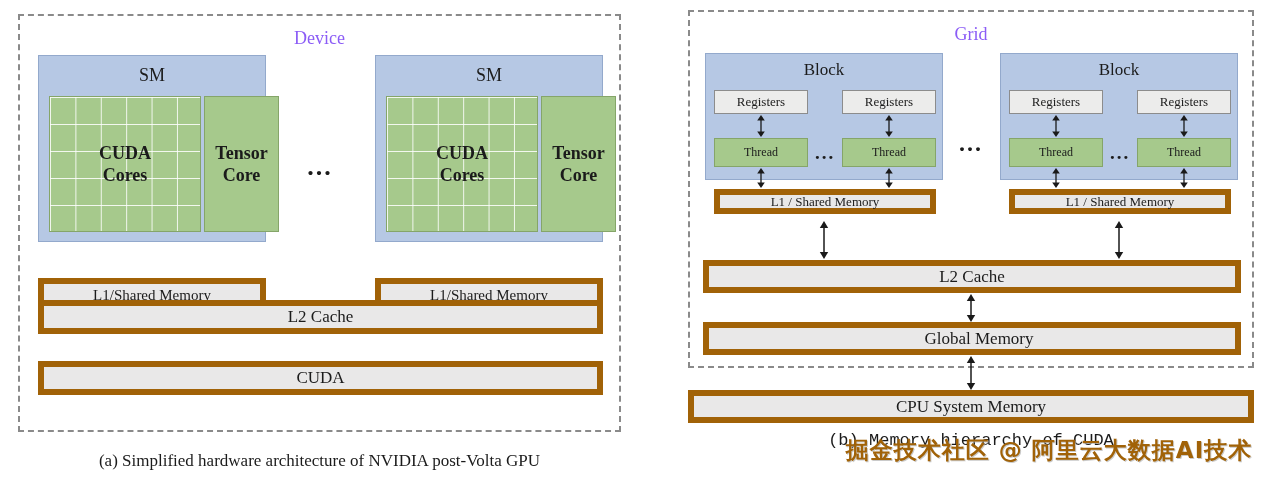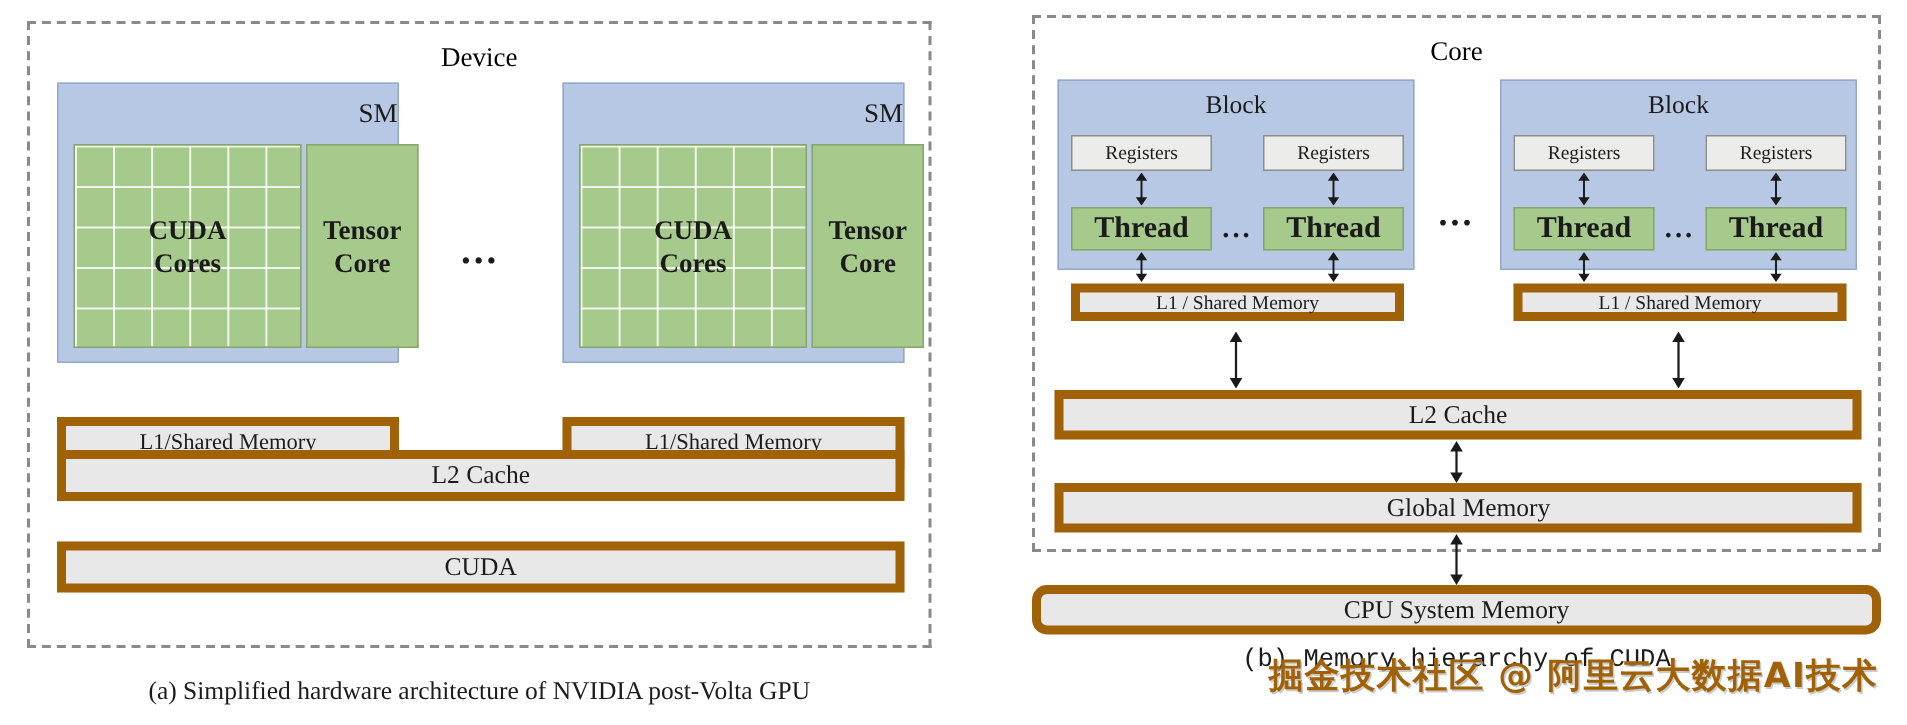--- a/index.html
+++ b/index.html
@@ -7,36 +7,36 @@
   body {
     font-family: "Liberation Serif", serif;
     color: #1b1b1b;
     width: 1271px; height: 483px;
   }
   .canvas { position: relative; width: 1271px; height: 483px; background: #fff; overflow: hidden; }
   .abs { position: absolute; }
 
   .dashed { border: 2px dashed #8a8a8a; background: #fff; }
 
-  .panel-label { text-align: center; font-size: 18px; color: #000000; }
+  .panel-label { text-align: center; font-size: 18px; color: #8b5cf6; }
 
   .bar {
     background: #e9e8e8;
     border: 6px solid #a16207;
     display: flex; align-items: center; justify-content: center;
     font-size: 17px; color: #1b1b1b;
   }
 
   
   .sm-wrap { position: absolute; width: 228px; }
   .sm-blue {
     position: relative; width: 228px; height: 187px;
     background: #b6c8e4; border: 1px solid #93a9cc;
   }
-  .sm-title { position: absolute; top: 9px; left: 0; right: 0; text-align: right; font-size: 18px; }
+  .sm-title { position: absolute; top: 9px; left: 0; right: 0; text-align: center; font-size: 18px; }
   .cuda {
     position: absolute; left: 10px; top: 40px; width: 152px; height: 136px;
     background-color: #a6c98c;
     background-image:
       linear-gradient(to right, rgba(255,255,255,.85) 1px, transparent 1px),
       linear-gradient(to bottom, rgba(255,255,255,.85) 1px, transparent 1px);
     background-size: 25.4px 27px;
     border: 1px solid #85a569;
     display: flex; align-items: center; justify-content: center; text-align: center;
     font-weight: bold; font-size: 18px; line-height: 1.25;
@@ -61,21 +61,21 @@
   .block-title { position: absolute; top: 6px; left: 0; right: 0; text-align: center; font-size: 17px; }
   .reg {
     position: absolute; width: 94px; height: 24px; font-size: 13px;
     background: #ececeb; border: 1px solid #8c8c8c;
     display: flex; align-items: center; justify-content: center;
   }
   .thread {
     position: absolute; width: 94px; height: 29px;
     background: #a6c98c; border: 1px solid #85a569;
     display: flex; align-items: center; justify-content: center;
-    font-size: 20px; font-weight: 700;
+    font-size: 12px; font-weight: 400;
   }
   .block-l1 {
     position: absolute; left: 8px; top: 135px; width: 222px; height: 25px;
     font-size: 13px;
   }
 
   .caption { position: absolute; text-align: center; font-size: 17px; color: #1b1b1b; }
 
   .watermark {
     position: absolute; left: 838px; top: 435px; width: 422px;
@@ -123,21 +123,21 @@
     <div class="bar sm-l1">L1/Shared Memory</div>
   </div>
 
   <div class="abs bar" style="left:38px; top:300px; width:565px; height:34px;">L2 Cache</div>
   <div class="abs bar" style="left:38px; top:361px; width:565px; height:34px;">CUDA</div>
 
   <div class="caption" style="left:18px; top:451px; width:603px;">(a)  Simplified hardware architecture of NVIDIA post-Volta GPU</div>
 
   <div class="abs dashed" style="left:688px; top:10px; width:566px; height:358px;"></div>
 
-  <div class="abs panel-label" style="left:688px; top:24px; width:566px;">Core</div>
+  <div class="abs panel-label" style="left:688px; top:24px; width:566px;">Grid</div>
 
   <div class="block" style="left:705px; top:53px;">
     <div class="block-title">Block</div>
     <div class="reg" style="left:8px; top:36px;">Registers</div>
     <div class="reg" style="left:136px; top:36px;">Registers</div>
 
     <svg class="varrow abs" style="left:49px; top:61px;" width="12" height="22" viewBox="0 0 12 22">
       <line x1="6" y1="4" x2="6" y2="18" stroke="#1a1a1a" stroke-width="1.3"></line>
       <polygon points="6,0 2.2,5.5 9.8,5.5" fill="#1a1a1a"></polygon>
       <polygon points="6,22 2.2,16.5 9.8,16.5" fill="#1a1a1a"></polygon>
@@ -222,19 +222,19 @@
   </svg>
 
   <div class="abs bar" style="left:703px; top:322px; width:538px; height:33px;padding-left:14px;">Global Memory</div>
 
   <svg class="varrow abs" style="left:964px; top:356px; z-index:2;" width="14" height="34" viewBox="0 0 14 34">
     <line x1="7" y1="5" x2="7" y2="29" stroke="#1a1a1a" stroke-width="1.5"></line>
     <polygon points="7,0 2.8,7 11.2,7" fill="#1a1a1a"></polygon>
     <polygon points="7,34 2.8,27 11.2,27" fill="#1a1a1a"></polygon>
   </svg>
 
-  <div class="abs bar" style="left:688px; top:390px; width:566px; height:33px;border-radius:10px;">CPU System Memory</div>
+  <div class="abs bar" style="left:688px; top:390px; width:566px; height:33px;">CPU System Memory</div>
 
   <div class="caption" style="left:688px; top:431px; width:566px;font-family:Liberation Mono, monospace;">(b)  Memory hierarchy of CUDA</div>
 
   <div class="watermark">掘金技术社区 @ 阿里云大数据AI技术</div>
 
 </div>
 
 </body></html>

